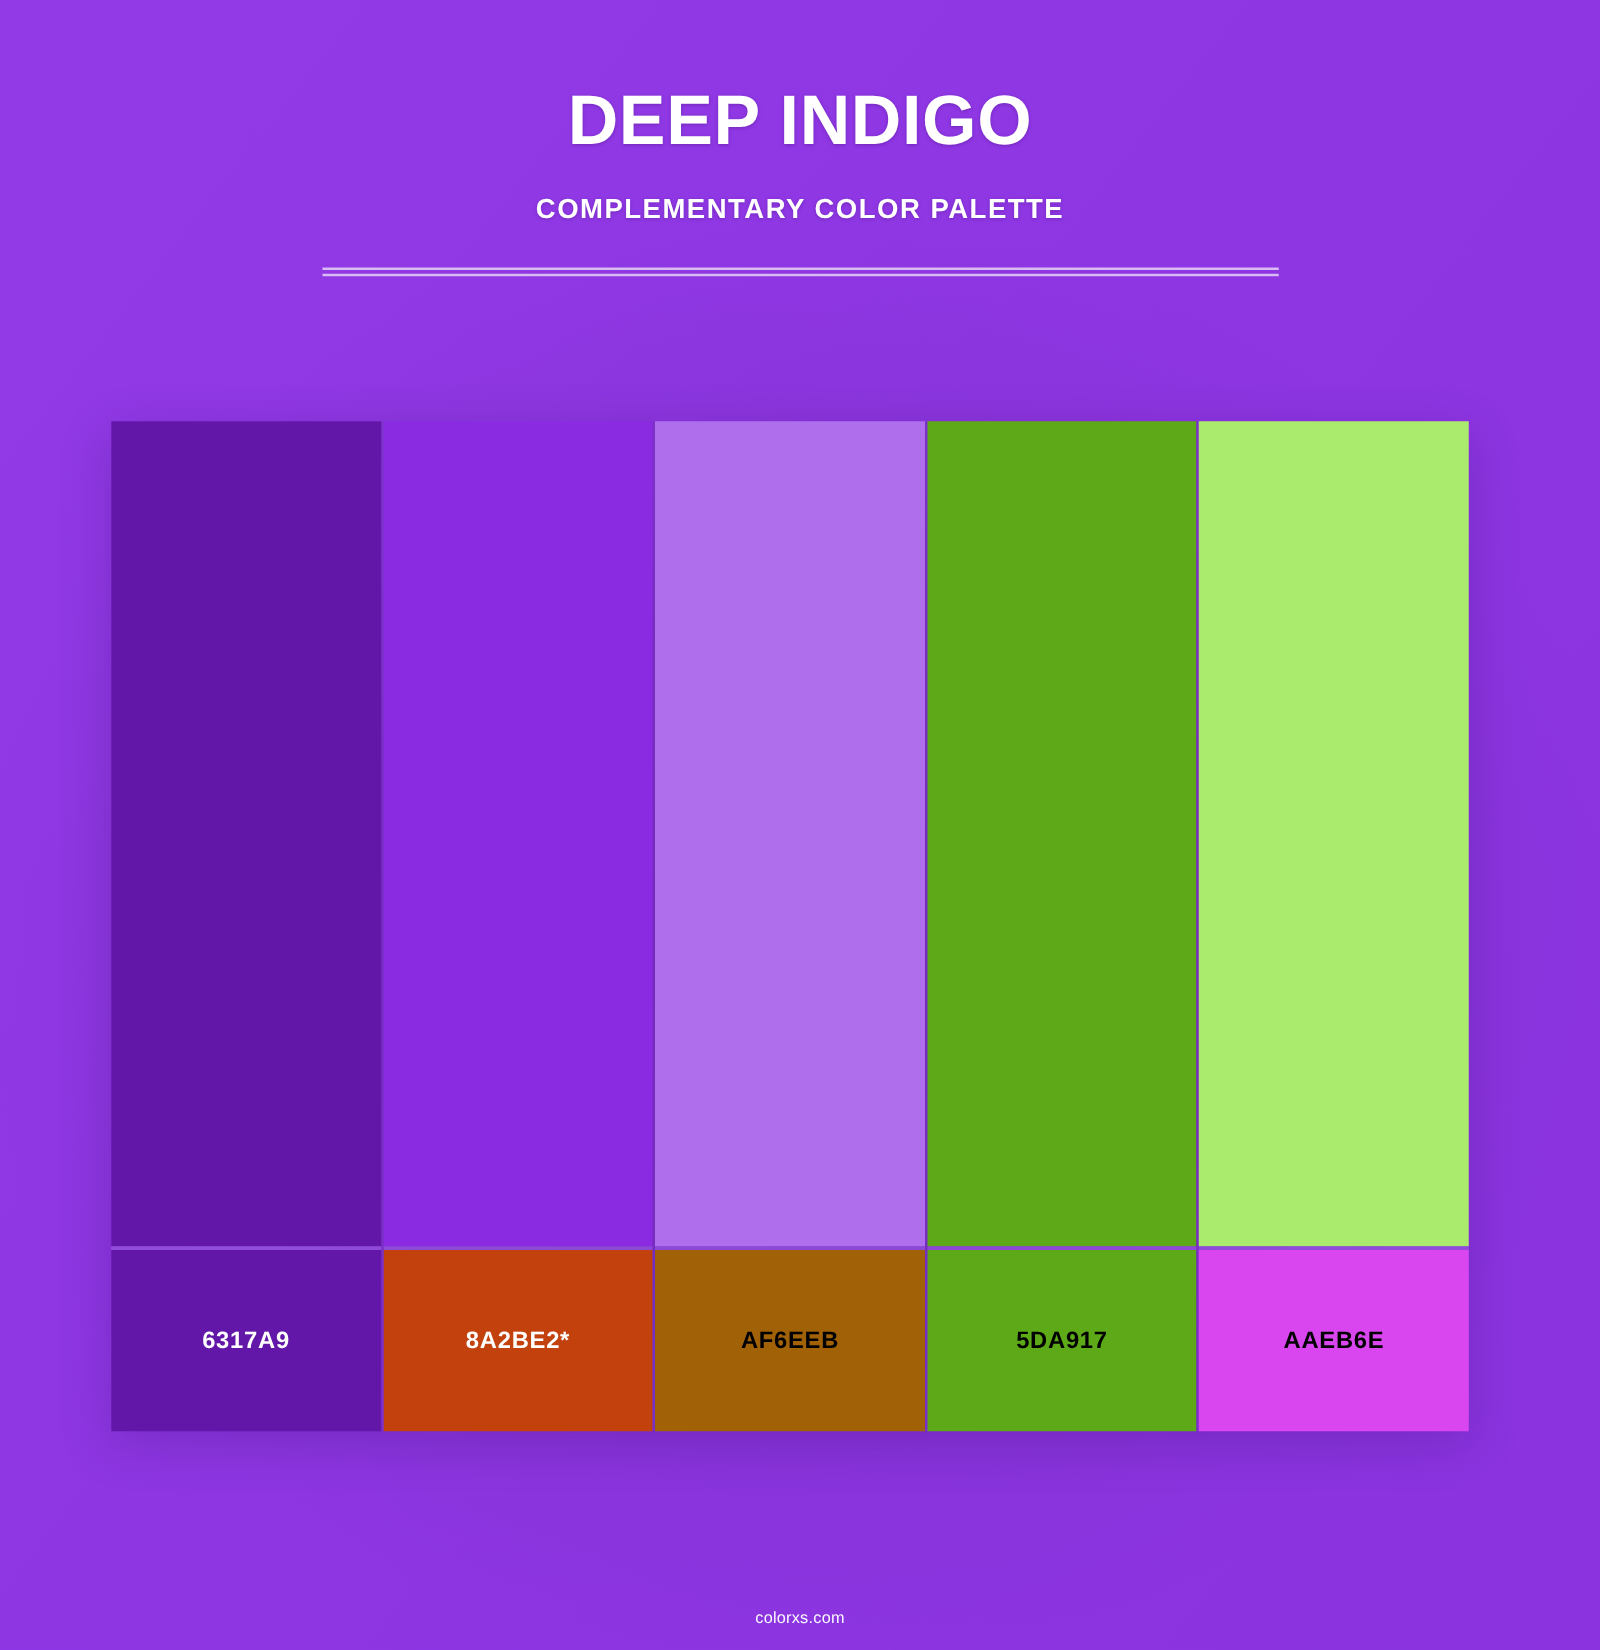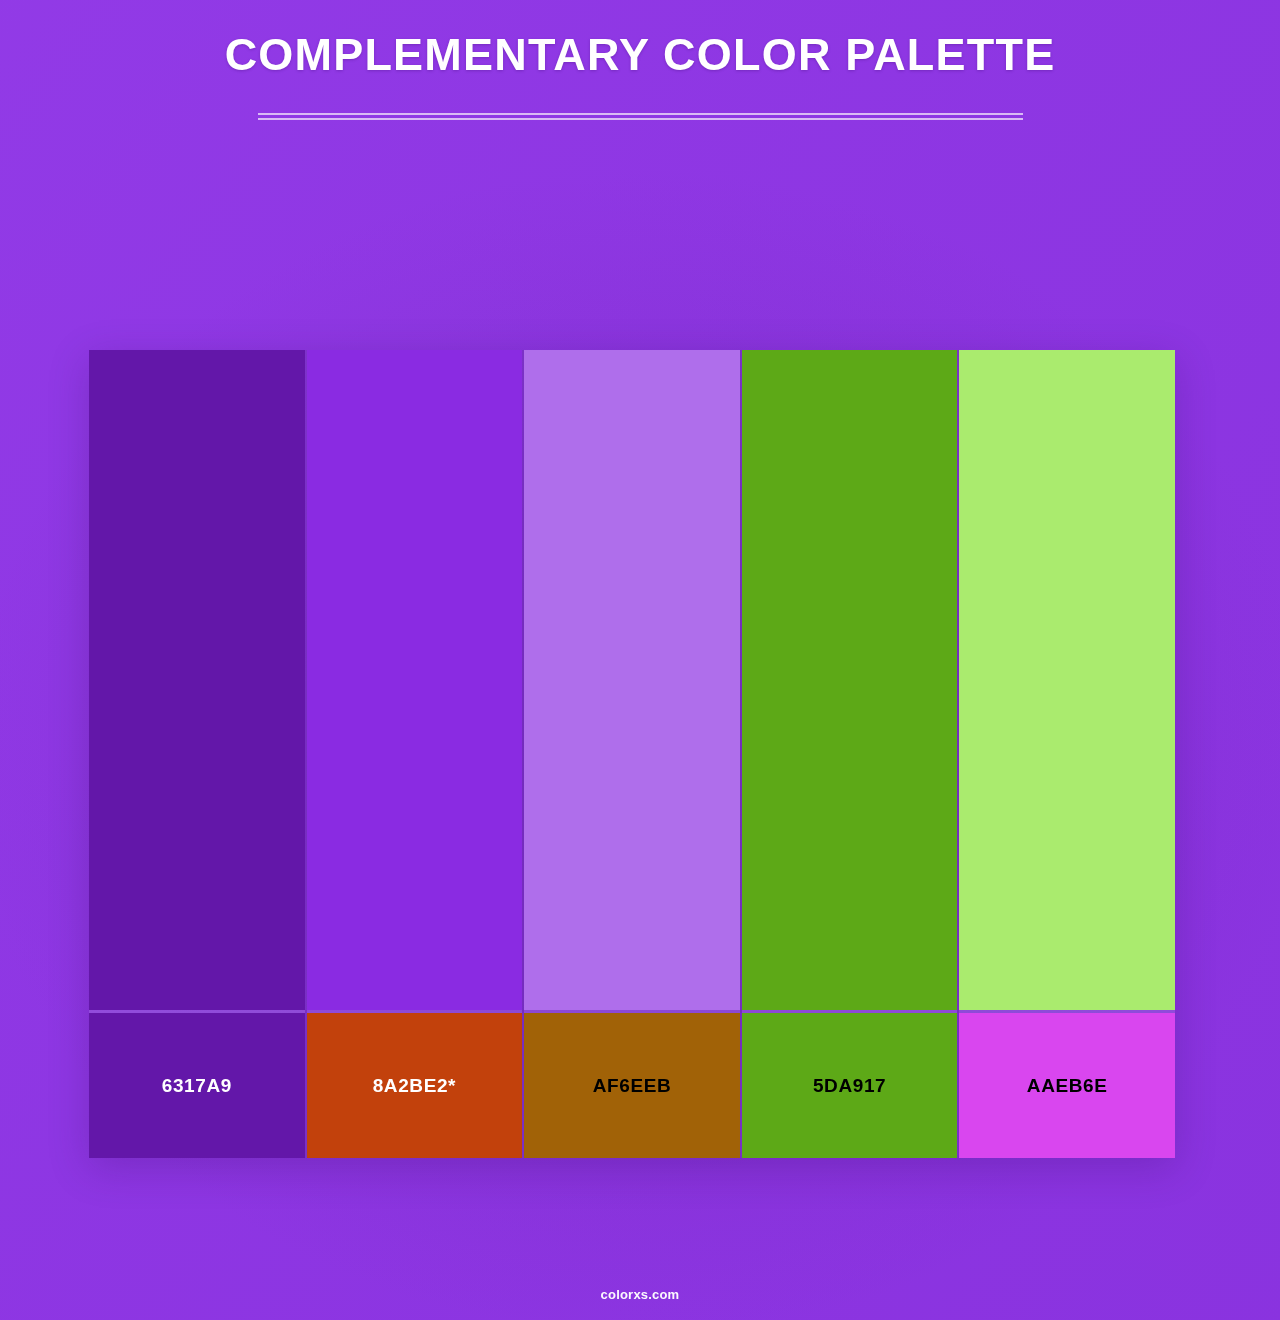--- a/index.html
+++ b/index.html
@@ -64,21 +64,21 @@
     font-size: 56px;
     font-weight: 700;
     letter-spacing: 0.5px;
     color: #ffffff;
     line-height: 1.0;
     text-shadow: 0 1px 3px rgba(60, 10, 110, 0.35);
   }
   #palette-subtitle {
     margin: 0;
     padding-top: 32px;
-    font-size: 45px;
+    font-size: 22px;
     font-weight: 700;
     letter-spacing: 1.2px;
     color: #ffffff;
     line-height: 1.0;
     text-shadow: 0 1px 3px rgba(60, 10, 110, 0.30);
   }
   #header-divider {
     width: 765px;
     margin: 36px auto 0 auto;
     height: 7px;
@@ -91,21 +91,21 @@
     height: 2px;
     background: rgba(233, 216, 248, 0.82);
   }
   #header-divider .rule-line.top  { top: 0; }
   #header-divider .rule-line.bottom { top: 5px; }
 
   
   #palette-block {
     position: absolute;
     left: 89px;
-    top: 350px;
+    top: 337px;
     width: 1086px;
     height: 808px;
     display: flex;
     flex-direction: row;
     box-shadow: 0 10px 38px rgba(55, 12, 100, 0.24);
   }
   .swatch-column {
     flex: 1 1 0;
     display: flex;
     flex-direction: column;
@@ -139,36 +139,37 @@
   
   #footer {
     position: absolute;
     left: 0;
     top: 1285px;
     width: 1280px;
     text-align: center;
   }
   #footer-brand {
     font-size: 13px;
-    font-weight: 700;
+    font-weight: 400;
     color: #ffffff;
     letter-spacing: 0.2px;
     opacity: 0.97;
   }
 </style>
 </head>
 <body>
 
 <div id="bg-base"></div>
 <div id="bg-vignette"></div>
 <div id="bg-sheen"></div>
 
 <div id="page">
 
   <div id="header">
+    <h1 id="palette-title">DEEP INDIGO</h1>
     <h2 id="palette-subtitle">COMPLEMENTARY COLOR PALETTE</h2>
     <div id="header-divider">
       <div class="rule-line top"></div>
       <div class="rule-line bottom"></div>
     </div>
   </div>
 
   <div id="palette-block">
       <div class="swatch-column">
         <div class="swatch-chip" style="background: rgb(99, 23, 169);"></div>

